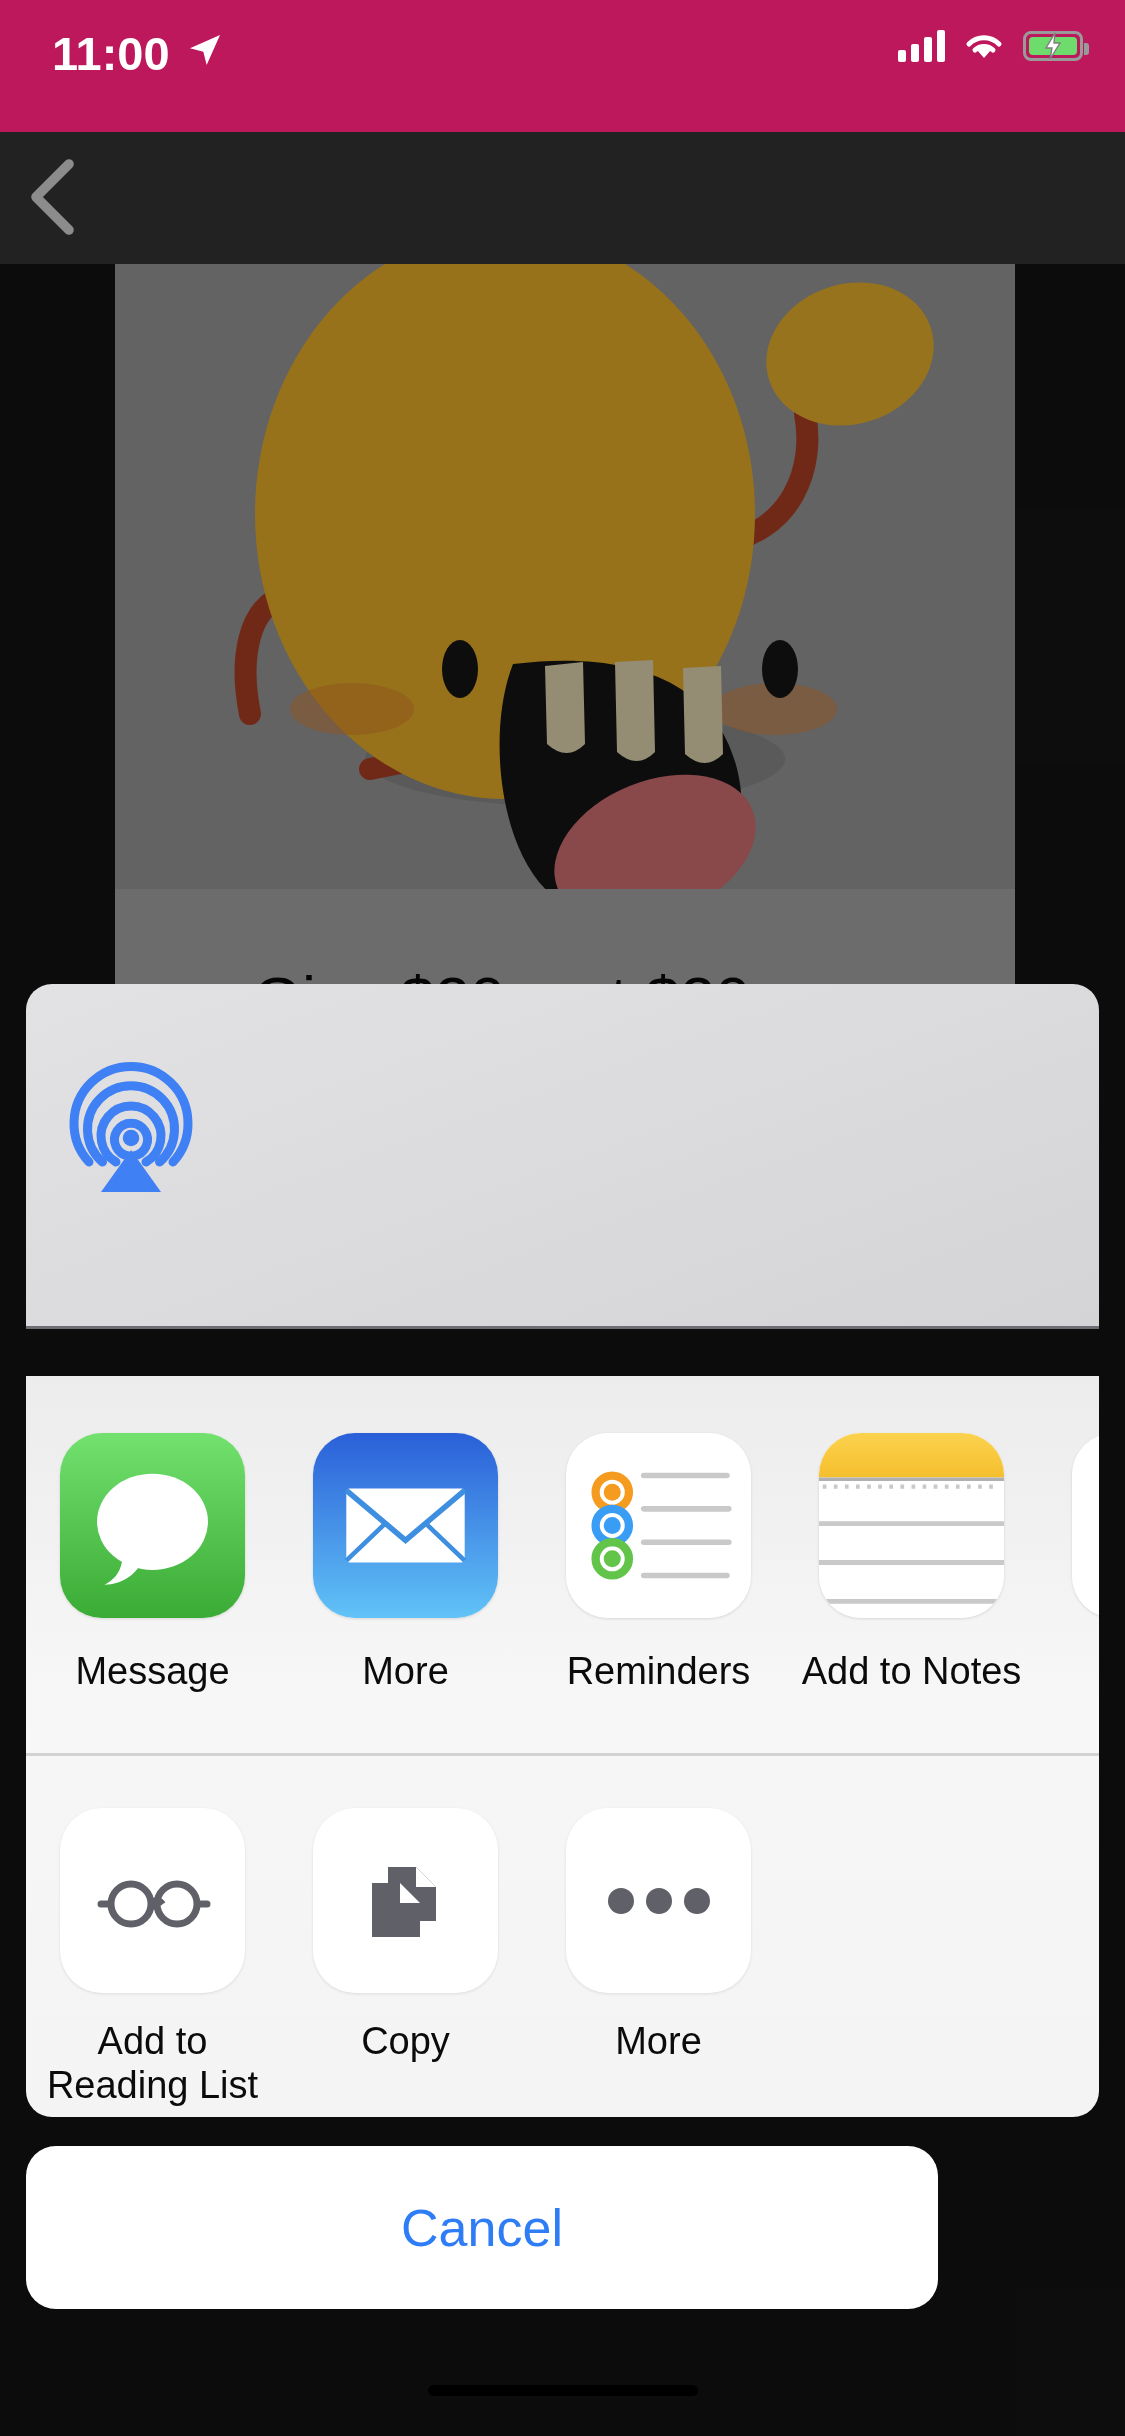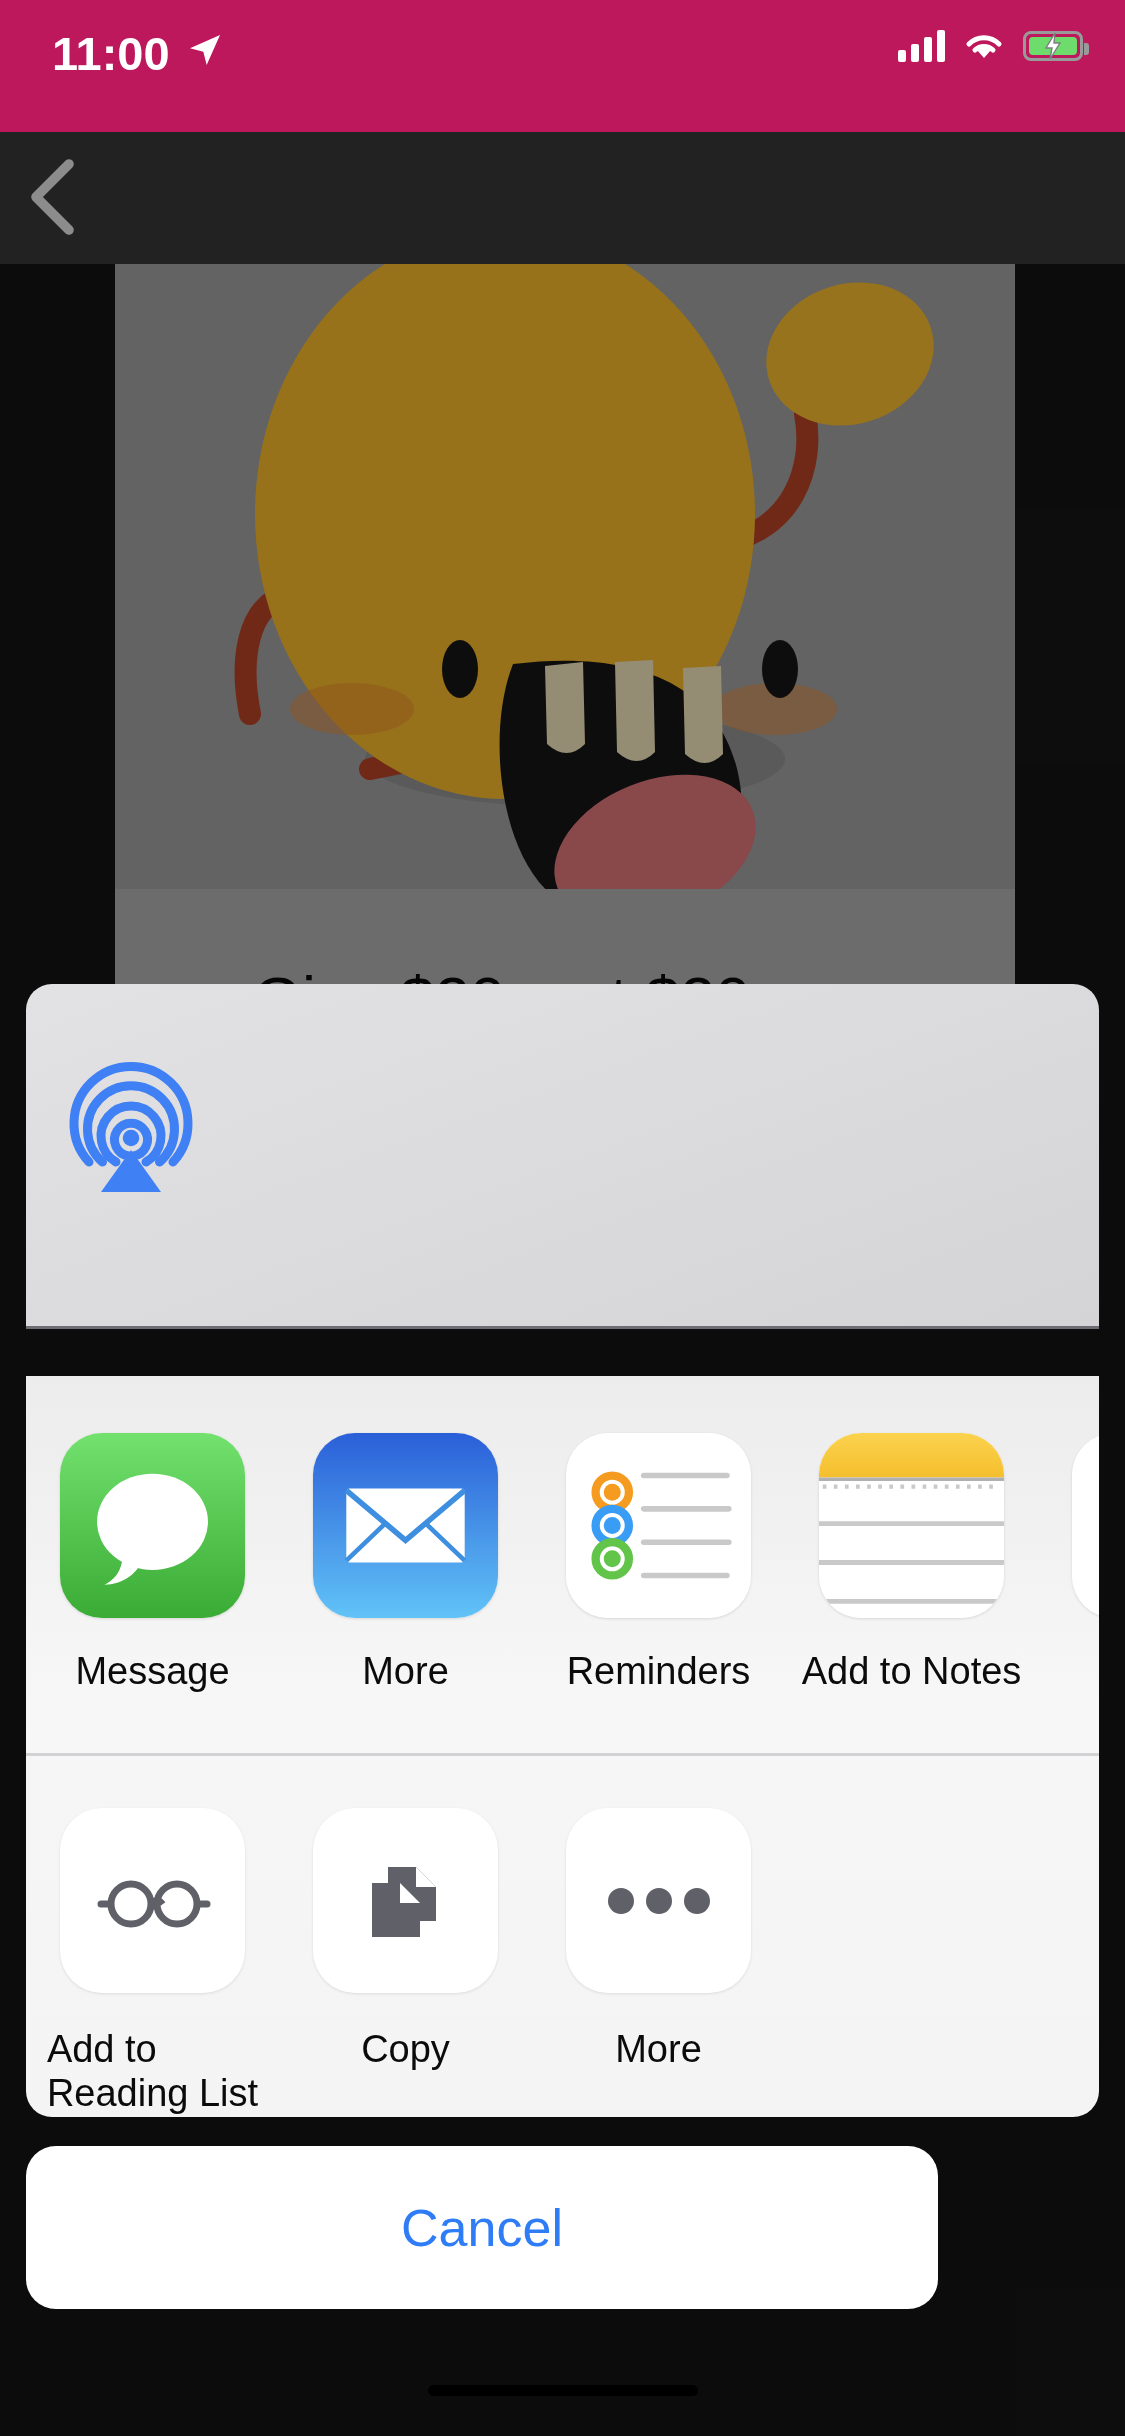--- a/index.html
+++ b/index.html
@@ -94,21 +94,21 @@
 
   .actions-panel{
     position:absolute; left:26px; top:1756px; width:1073px; height:361px;
     background:linear-gradient(180deg,#f6f6f6 0%, #f4f4f4 100%);
     border-radius:0 0 26px 26px;
   }
   .actions-row{ position:absolute; left:0; top:0; display:flex; }
   .act-cell{ width:253px; display:flex; flex-direction:column; align-items:center; padding-top:52px;}
   .act-icon{ width:185px; height:185px; border-radius:42px; background:#fff; position:relative;
              box-shadow:0 1px 3px rgba(0,0,0,.10); display:flex; align-items:center; justify-content:center;}
-  .act-label{ margin-top:34px; font-size:38px; color:#0b0b0b; line-height:44px; }
+  .act-label{ margin-top:26px; font-size:38px; color:#0b0b0b; text-align:center; line-height:44px; }
 
   .cancel-btn{
     position:absolute; left:26px; top:2146px; width:912px; height:163px;
     background:#fff; border-radius:30px;
     display:flex; align-items:center; justify-content:center;
     font-size:52px; color:#2f7df6; font-weight:400;
     pointer-events:auto;
   }
 
   

